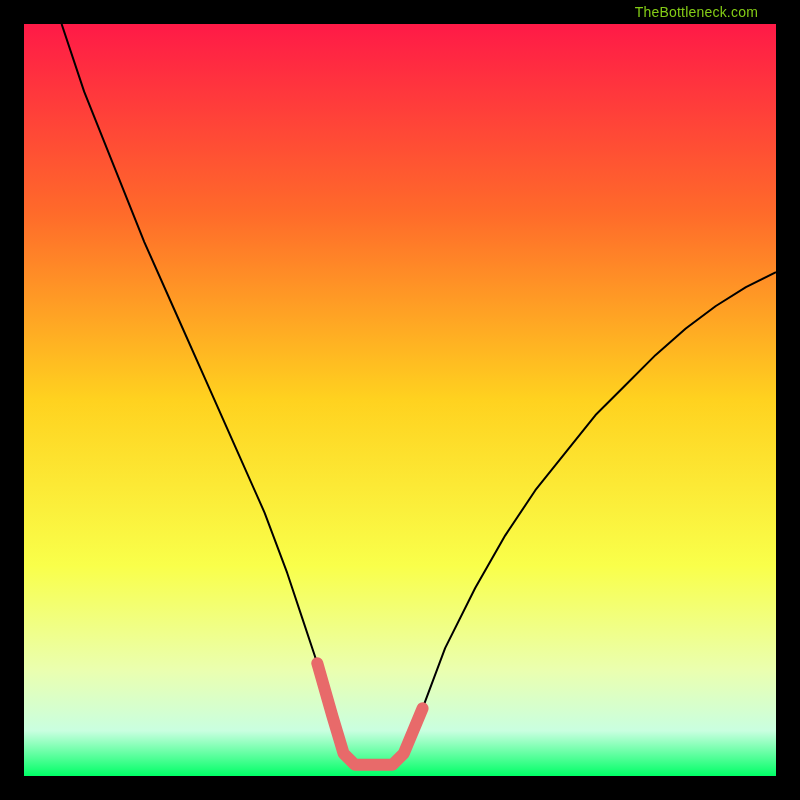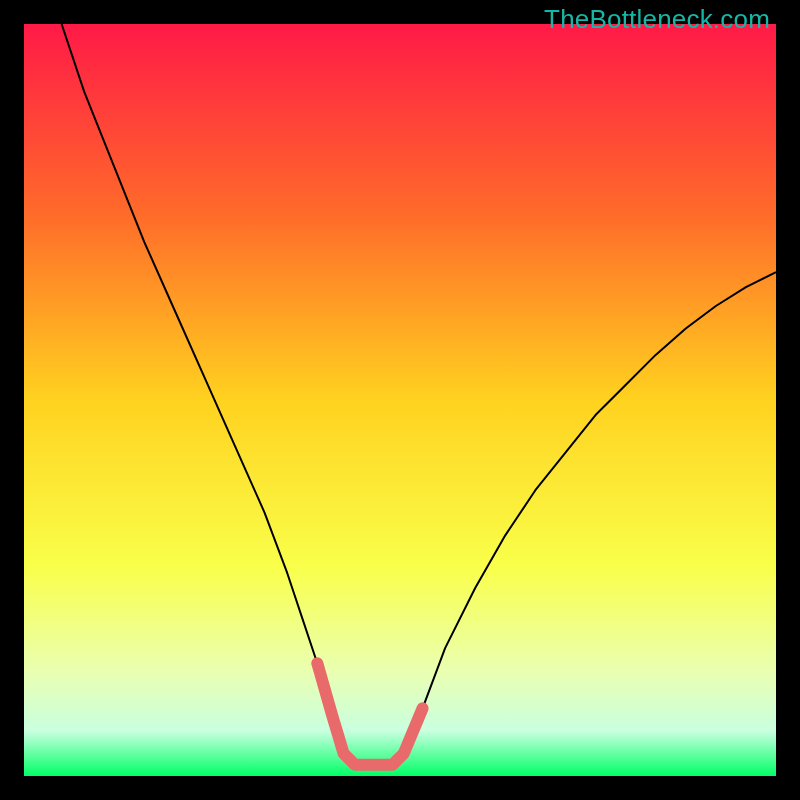--- a/index.html
+++ b/index.html
@@ -1,18 +1,18 @@
 <!DOCTYPE html>
 <html><head>
 <meta charset="utf-8">
 <style>
   html,body{margin:0;padding:0;width:800px;height:800px;overflow:hidden;background:#000;font-family:Arial,Helvetica,sans-serif}
   .frame{position:absolute;inset:0;background:#000}
   .plot{position:absolute;left:24px;top:24px;width:752px;height:752px;overflow:hidden}
-  .watermark{position:absolute;top:4px;right:30px;color:#14b8a6;font-size:26px;font-weight:500;letter-spacing:.2px}
+  .watermark{position:absolute;top:4px;right:42px;color:#84cc16;font-size:14px;font-weight:500;letter-spacing:.2px}
   svg{display:block}
 </style>
 </head>
 <body>
 <div class="frame">
   <div class="plot">
     <svg id="chart-svg" width="752" height="752" viewBox="0 0 752 752">
         <defs>
           <linearGradient id="bg-grad" x1="0" y1="0" x2="0" y2="1">
             <stop offset="0%" stop-color="#ff1a47"></stop>

